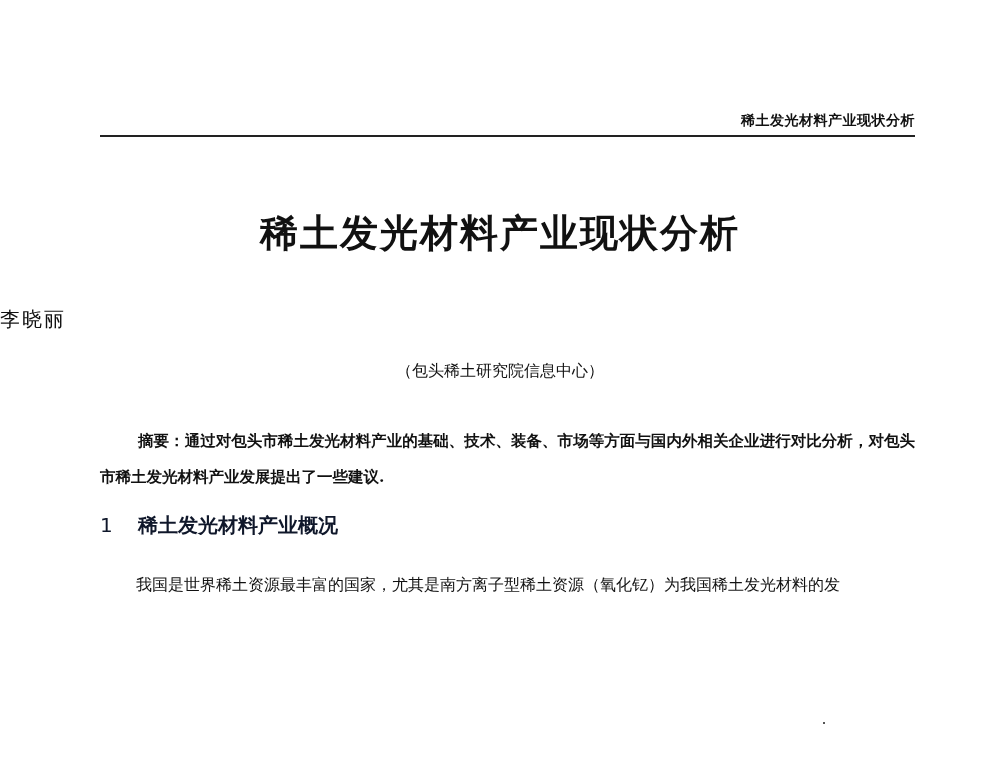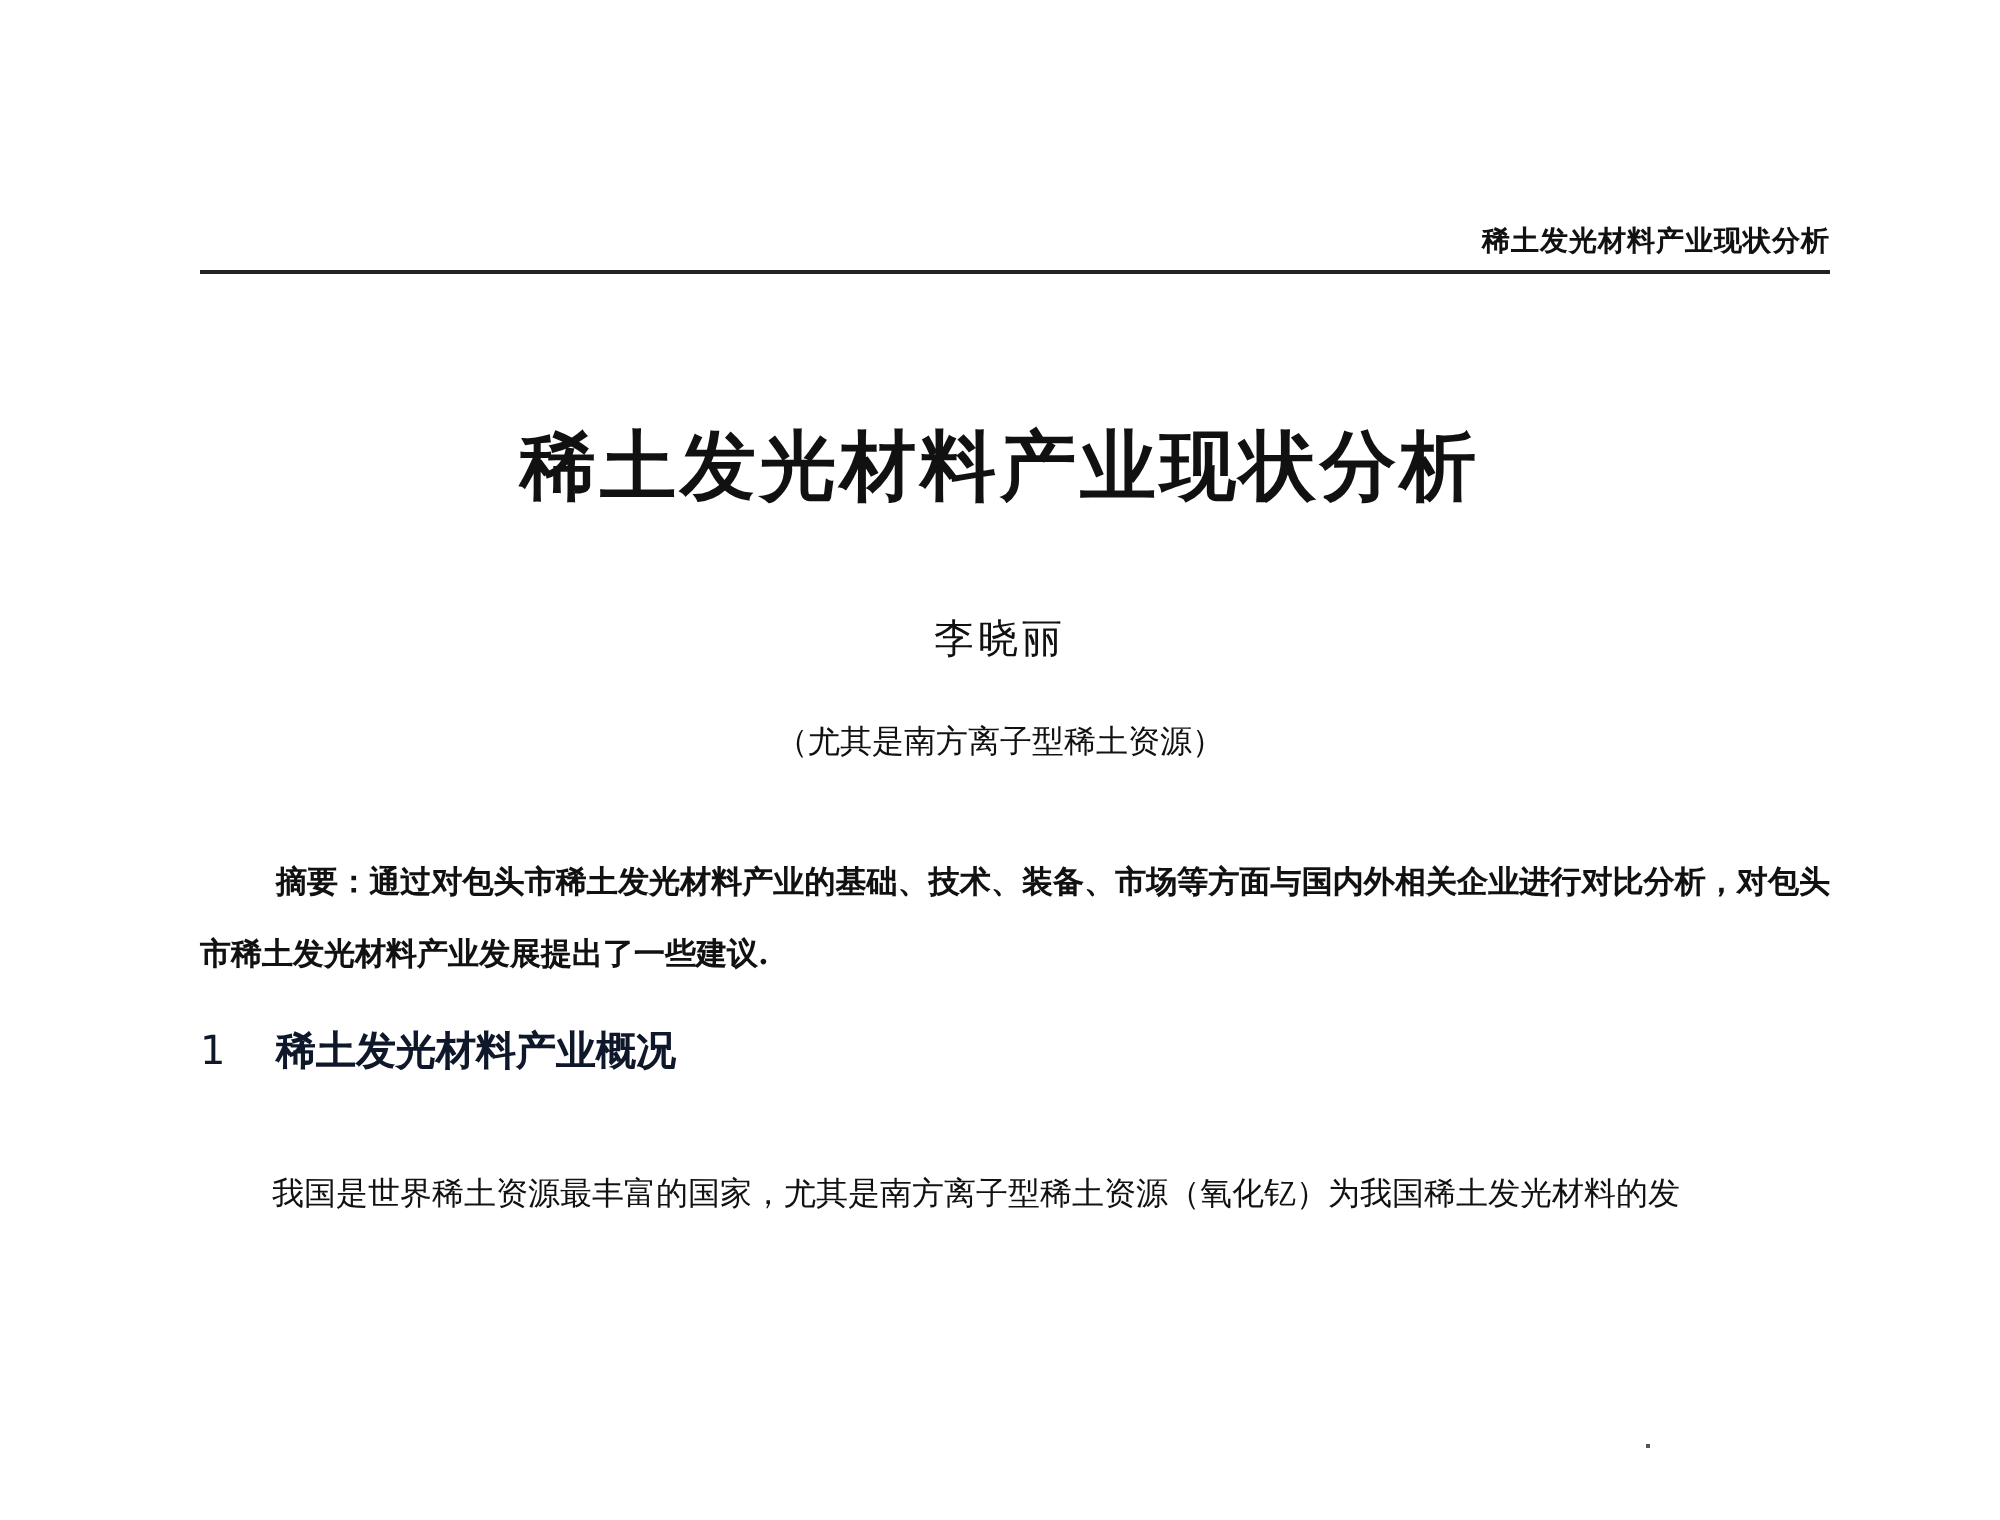--- a/index.html
+++ b/index.html
@@ -18,21 +18,21 @@
     position: absolute; left: 100px; top: 135px; width: 815px; height: 2px;
     background: #222;
   }
   .title {
     position: absolute; left: 0; width: 1000px; top: 208px;
     text-align: center; font-size: 38px; font-weight: bold; letter-spacing: 2px;
     color: #111;
   }
   .author {
     position: absolute; left: 0; width: 1000px; top: 306px;
-    text-align: center; font-size: 20px; letter-spacing: 2px; color: #111;
+    text-align: left; font-size: 20px; letter-spacing: 2px; color: #111;
   }
   .affiliation {
     position: absolute; left: 0; width: 1000px; top: 361px;
     text-align: center; font-size: 16px; color: #111;
   }
   .abstract {
     position: absolute; left: 100px; top: 423px; width: 815px;
     font-family: "DejaVu Serif", serif;
     font-size: 15.5px; line-height: 36px; font-weight: bold; color: #111;
     text-indent: 38px; text-align: justify;
@@ -41,36 +41,36 @@
     position: absolute; left: 100px; top: 512px;
     font-size: 20px; font-weight: bold; color: #0f172a;
   }
   .section-heading .num { display: inline-block; width: 38px; font-weight: normal; }
   .body-text {
     position: absolute; left: 100px; top: 568px; width: 815px;
     font-size: 16px; line-height: 34px; color: #111;
     text-indent: 36px; text-align: justify;
   }
   .body-text p { margin: 0 0 1px 0; }
-  .body-text .p2 { margin-top: 12px; }
+  .body-text .p2 { margin-top: 0; }
   .stray-dot {
     position: absolute; left: 823px; top: 722px; width: 2px; height: 2px; background: #555;
   }
 </style>
 </head>
 <body>
 
 <div class="running-header">稀土发光材料产业现状分析</div>
 <div class="header-rule"></div>
 
 <h1 class="title" style="margin:0;">稀土发光材料产业现状分析</h1>
 
 <div class="author">李晓丽</div>
 
-<div class="affiliation">（尤其是南方离子型稀土资源）</div>
+<div class="affiliation">（包头稀土研究院信息中心）</div>
 
 <div class="abstract">
   <span>摘要：</span><span>通过对包头市稀土发光材料产业的基础、技术、装备、市场等方面与国内外相关企业进行对比分析，对包头市稀土发光材料产业发展提出了一些建议.</span>
 </div>
 
 <div class="section-heading">
   <span class="num">1</span><span>稀土发光材料产业概况</span>
 </div>
 
 <div class="body-text">

